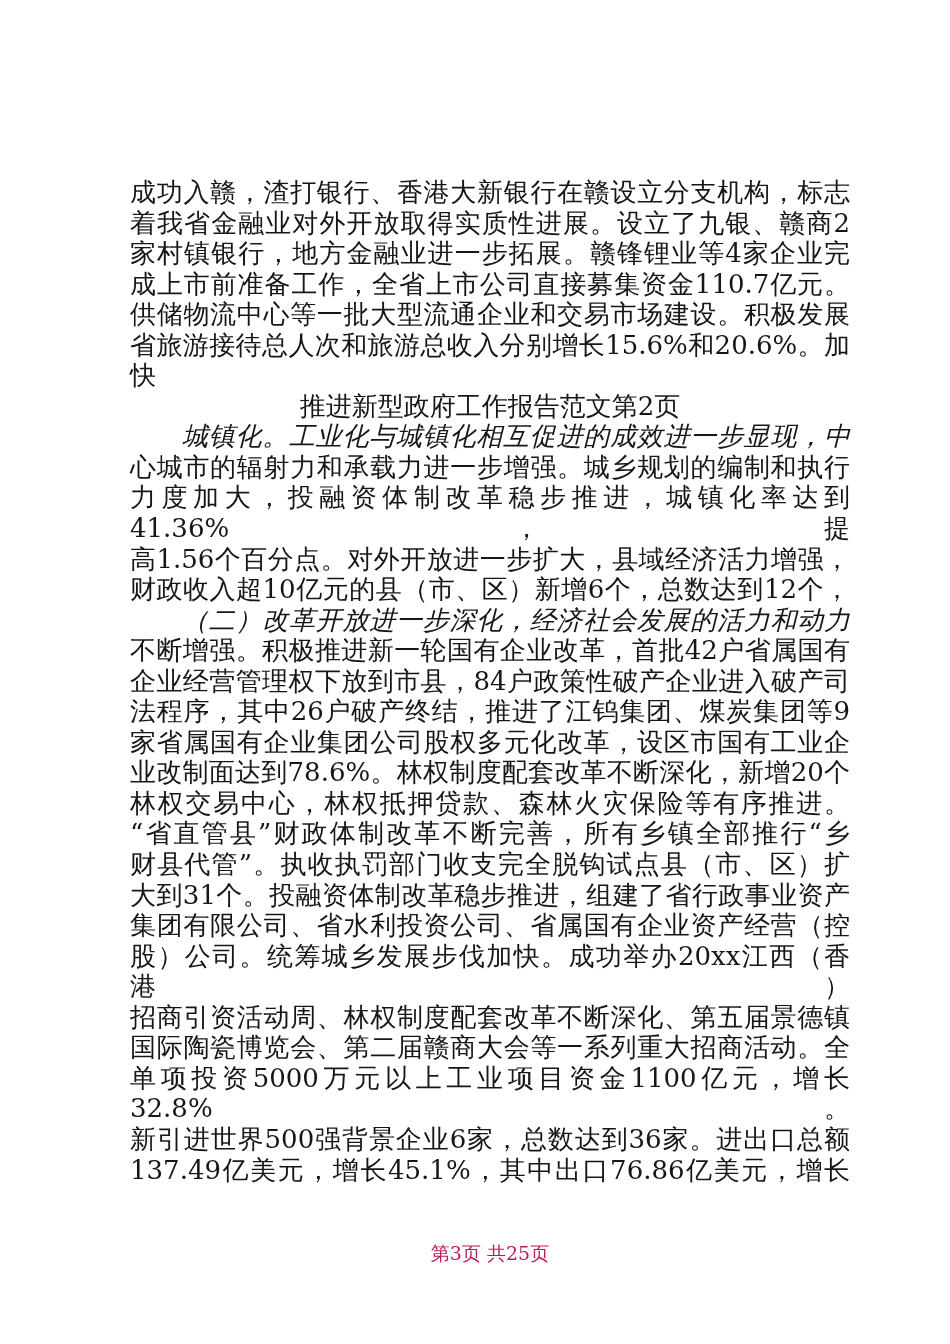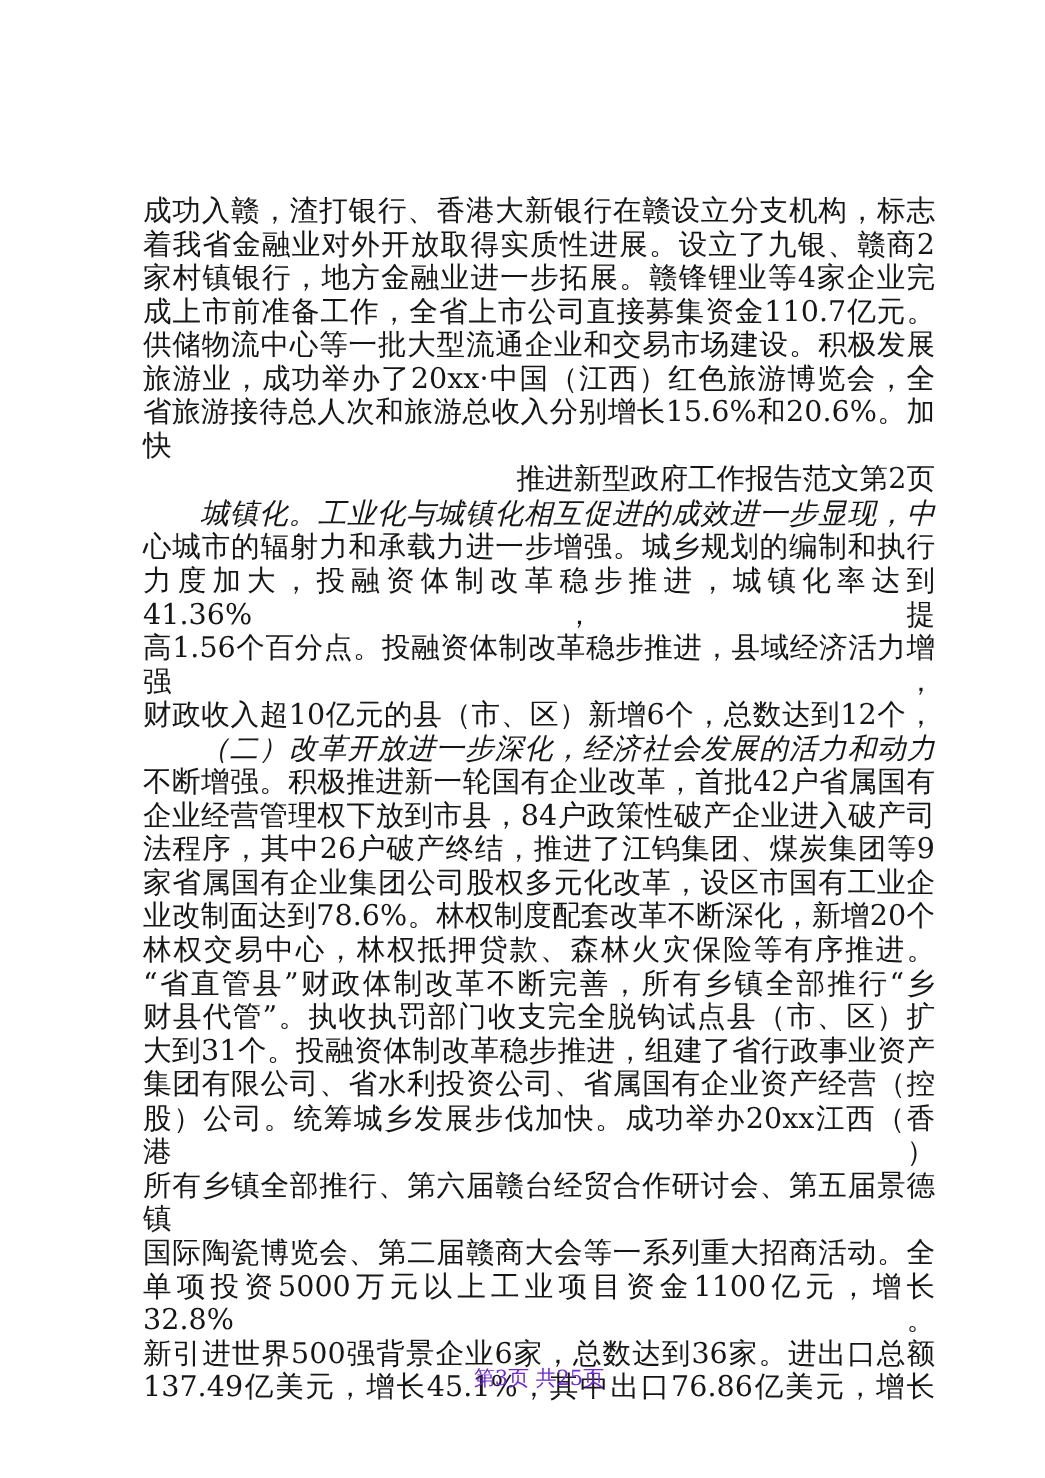--- a/index.html
+++ b/index.html
@@ -18,74 +18,73 @@
   }
   .body-text {
     position: absolute;
     left: 130px;
     top: 177px;
     width: 720px;
   }
   .line {
     font-size: 26px;
     line-height: 30.55px;
-    text-align: right;
+    text-align: center;
     white-space: normal;
     letter-spacing: 0;
   }
   .line.just {
     text-align: justify;
     text-align-last: justify;
   }
   .line.indent {
     text-indent: 52px;
     font-style: italic;
   }
   .footer {
     position: absolute;
     left: 130px;
     top: 1240px;
     width: 720px;
     text-align: center;
     font-size: 19px;
     line-height: 26px;
-    color: #6d28d9;
+    color: #be185d;
   }
 </style>
 </head>
 <body>
 
 <div class="page">
   <div class="body-text">
       <div class="line just">成功入赣，渣打银行、香港大新银行在赣设立分支机构，标志</div>
       <div class="line just">着我省金融业对外开放取得实质性进展。设立了九银、赣商2</div>
       <div class="line just">家村镇银行，地方金融业进一步拓展。赣锋锂业等4家企业完</div>
       <div class="line just">成上市前准备工作，全省上市公司直接募集资金110.7亿元。</div>
       <div class="line just">供储物流中心等一批大型流通企业和交易市场建设。积极发展</div>
-      <div class="line just">旅游业，成功举办了20xx·中国（江西）红色旅游博览会，全</div>
       <div class="line just">省旅游接待总人次和旅游总收入分别增长15.6%和20.6%。加快</div>
       <div class="line">推进新型政府工作报告范文第2页</div>
       <div class="line just indent">城镇化。工业化与城镇化相互促进的成效进一步显现，中</div>
       <div class="line just">心城市的辐射力和承载力进一步增强。城乡规划的编制和执行</div>
       <div class="line just">力度加大，投融资体制改革稳步推进，城镇化率达到41.36%，提</div>
-      <div class="line just">高1.56个百分点。投融资体制改革稳步推进，县域经济活力增强，</div>
+      <div class="line just">高1.56个百分点。对外开放进一步扩大，县域经济活力增强，</div>
       <div class="line just">财政收入超10亿元的县（市、区）新增6个，总数达到12个，</div>
       <div class="line just indent">（二）改革开放进一步深化，经济社会发展的活力和动力</div>
       <div class="line just">不断增强。积极推进新一轮国有企业改革，首批42户省属国有</div>
       <div class="line just">企业经营管理权下放到市县，84户政策性破产企业进入破产司</div>
       <div class="line just">法程序，其中26户破产终结，推进了江钨集团、煤炭集团等9</div>
       <div class="line just">家省属国有企业集团公司股权多元化改革，设区市国有工业企</div>
       <div class="line just">业改制面达到78.6%。林权制度配套改革不断深化，新增20个</div>
       <div class="line just">林权交易中心，林权抵押贷款、森林火灾保险等有序推进。</div>
       <div class="line just">“省直管县”财政体制改革不断完善，所有乡镇全部推行“乡</div>
       <div class="line just">财县代管”。执收执罚部门收支完全脱钩试点县（市、区）扩</div>
       <div class="line just">大到31个。投融资体制改革稳步推进，组建了省行政事业资产</div>
       <div class="line just">集团有限公司、省水利投资公司、省属国有企业资产经营（控</div>
       <div class="line just">股）公司。统筹城乡发展步伐加快。成功举办20xx江西（香港）</div>
-      <div class="line just">所有乡镇全部推行、第六届赣台经贸合作研讨会、第五届景德镇</div>
+      <div class="line just">招商引资活动周、林权制度配套改革不断深化、第五届景德镇</div>
       <div class="line just">国际陶瓷博览会、第二届赣商大会等一系列重大招商活动。全</div>
       <div class="line just">单项投资5000万元以上工业项目资金1100亿元，增长32.8%。</div>
       <div class="line just">新引进世界500强背景企业6家，总数达到36家。进出口总额</div>
       <div class="line just">137.49亿美元，增长45.1%，其中出口76.86亿美元，增长</div>
     </div>
   <div class="footer">
     <span>第3页 共25页</span>
   </div>
 </div>
 

